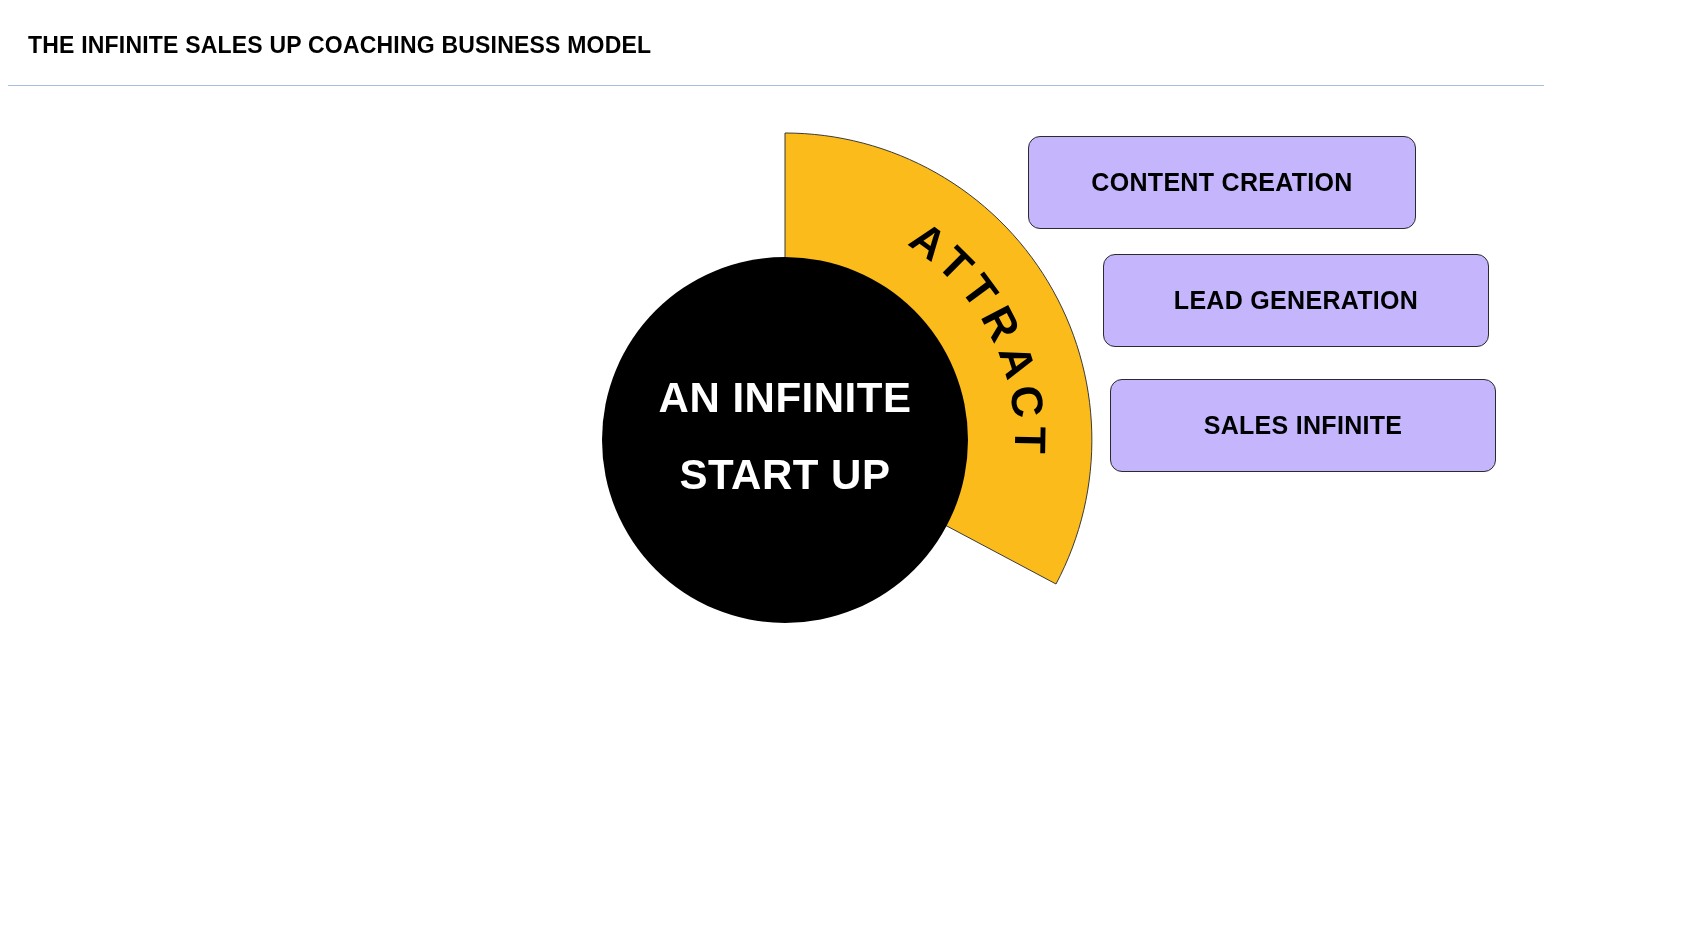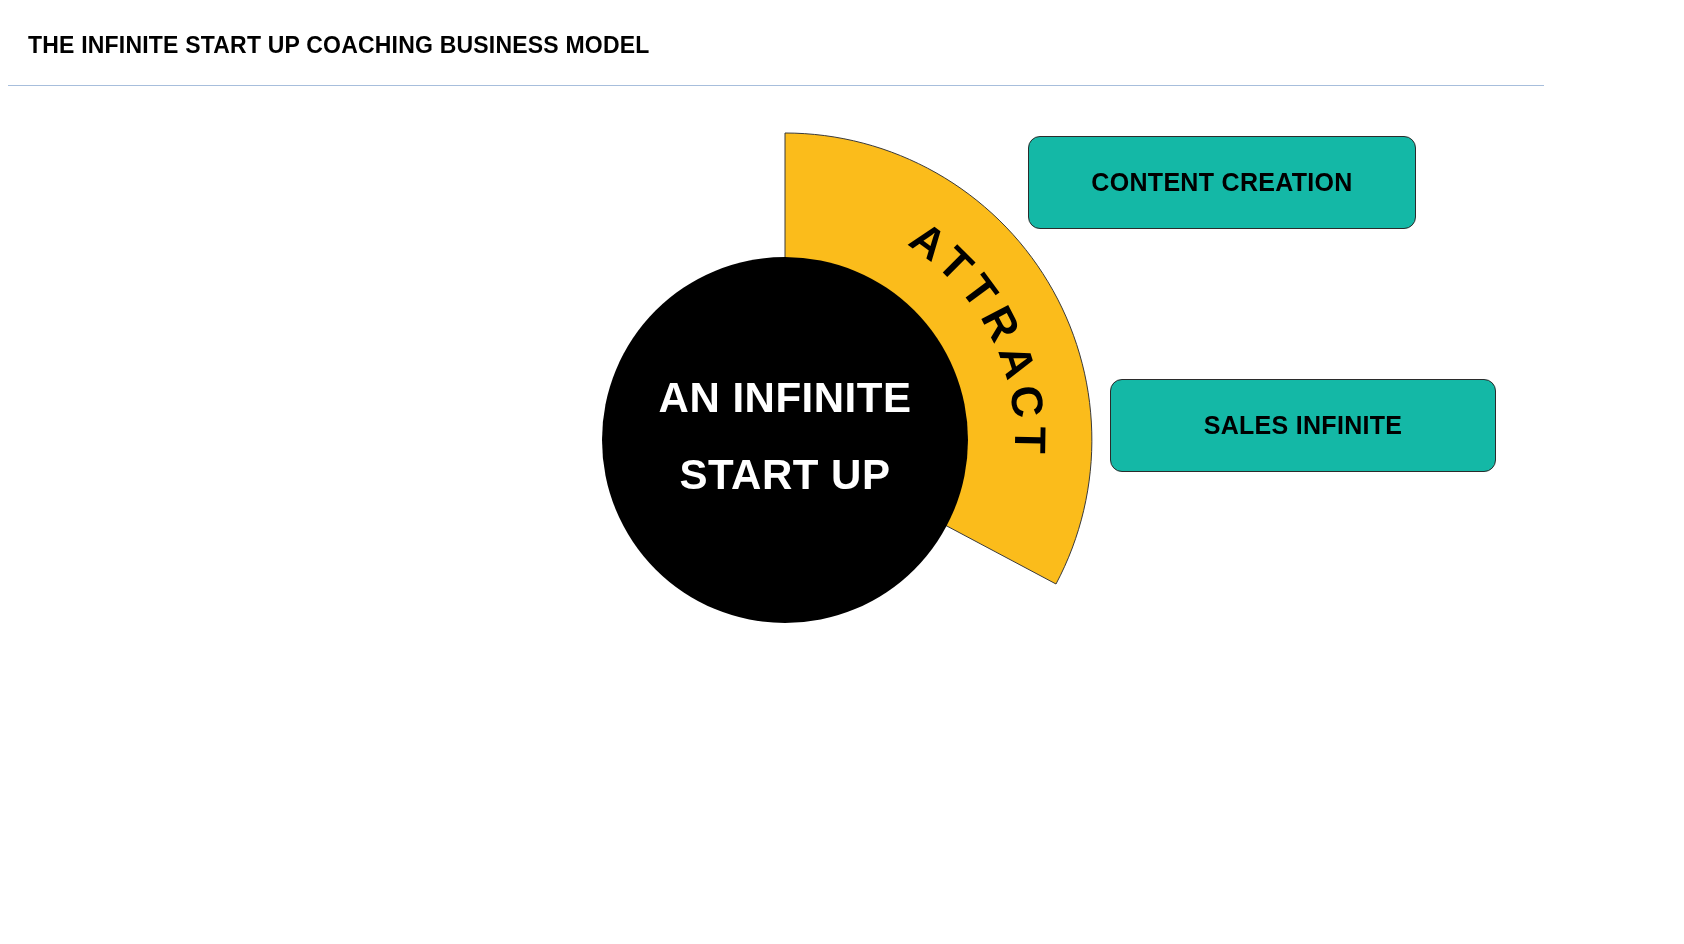--- a/index.html
+++ b/index.html
@@ -51,41 +51,41 @@
   .circle-text {
     font-family: "Liberation Sans", sans-serif;
     font-size: 42px;
     font-weight: bold;
     fill: #ffffff;
     letter-spacing: 0.5px;
   }
   .green-box {
     position: absolute;
     height: 93px;
-    background: #14b8a6;
+    background: #c4b5fd;
     border: 1px solid #2b2b2b;
     border-radius: 12px;
     display: flex;
     align-items: center;
     justify-content: center;
   }
   .green-box span {
     font-size: 25px;
     font-weight: bold;
     color: #000000;
     letter-spacing: 0.3px;
     white-space: nowrap;
   }
 </style>
 </head>
 <body>
 
 <div class="page">
 
-  <div class="page-title">THE INFINITE START UP COACHING BUSINESS MODEL</div>
+  <div class="page-title">THE INFINITE SALES UP COACHING BUSINESS MODEL</div>
 
   <div class="header-divider"></div>
 
   <svg class="diagram-svg" viewBox="0 0 1684 944" xmlns="http://www.w3.org/2000/svg">
 
     <defs>
       <path id="arc-text-path" d="M 785 210 A 230 230 0 0 1 988 548" fill="none"></path>
     </defs>
 
     <path d="M 785 440 L 785 133 A 307 307 0 0 1 1056 584 Z" stroke="#3a3a3a" stroke-width="1" fill="#FBBC1B"></path>
@@ -97,18 +97,21 @@
     </text>
 
     <text class="circle-text" x="785" y="412" text-anchor="middle">AN INFINITE</text>
     <text class="circle-text" x="785" y="489" text-anchor="middle">START UP</text>
   </svg>
 
   <div class="green-box" style="left:1028px; top:136px; width:388px;">
     <span>CONTENT CREATION</span>
   </div>
 
+  <div class="green-box" style="left:1103px; top:254px; width:386px;">
+    <span>LEAD GENERATION</span>
+  </div>
 
   <div class="green-box" style="left:1110px; top:379px; width:386px;">
     <span>SALES INFINITE</span>
   </div>
 
 </div>
 
 </body></html>

